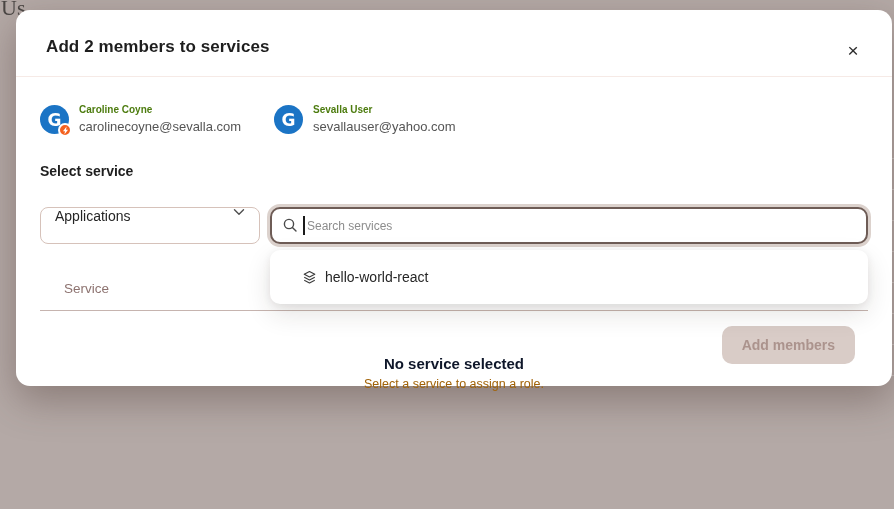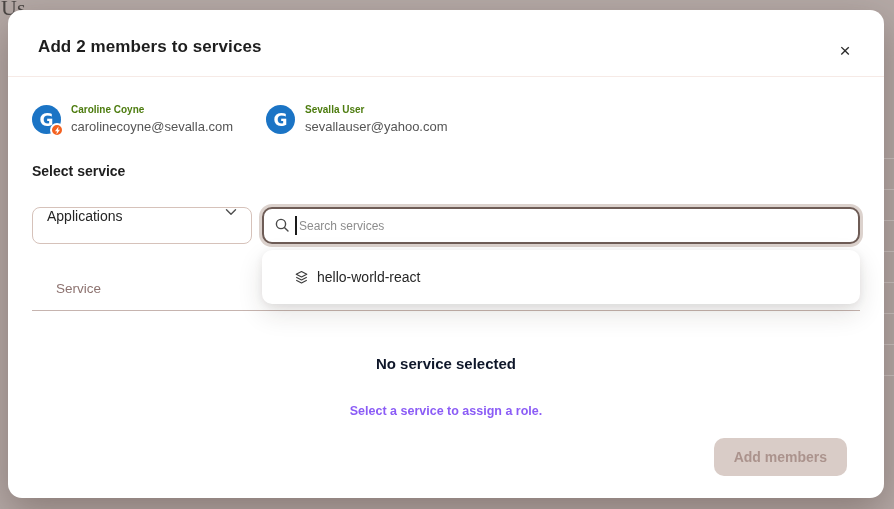--- a/index.html
+++ b/index.html
@@ -21,22 +21,22 @@
   .backdrop-rows {
     position: absolute; right: 0; top: 128px; width: 12px; height: 260px;
     background: repeating-linear-gradient(
       to bottom,
       transparent 0 30px,
       rgba(255,255,255,0.28) 30px 31px);
   }
 
   
   .modal {
-    position: absolute; left: 8px; top: 10px;
-    width: 876px; height: 488px;
+    position: absolute; left: 16px; top: 10px;
+    width: 876px; height: 376px;
     background: #ffffff;
     border-radius: 14px;
     box-shadow: 0 14px 38px rgba(70,50,44,0.38);
   }
   .modal-header {
     position: relative;
     padding: 27px 30px 19px 30px;
     border-bottom: 1px solid #f6eae6;
   }
   .modal-title { font-size: 17px; font-weight: 700; letter-spacing: .1px; }
@@ -111,21 +111,21 @@
   .service-table { margin-top: 20px; }
   .table-header {
     padding: 17px 24px 14px 24px;
     font-size: 13.5px; color: #8d7370;
     border-bottom: 1px solid #c6b4af;
   }
 
   
   .empty-state { text-align: center; padding-top: 44px; }
   .empty-title { font-size: 15px; font-weight: 700; color: #0f172a; }
-  .empty-subtitle { margin-top: 32px; font-size: 12.5px; font-weight: 700; color: #8b5cf6; }
+  .empty-subtitle { margin-top: 5px; font-size: 12.5px; font-weight: 400; color: #a16207; }
 
   
   .modal-footer {
     position: absolute; left: 0; right: 0; bottom: 0;
     padding: 0 37px 22px 30px;
     display: flex; justify-content: flex-end; align-items: center; gap: 16px;
   }
   .btn {
     height: 38px; border-radius: 10px;
     font-size: 14px; font-weight: 600;

